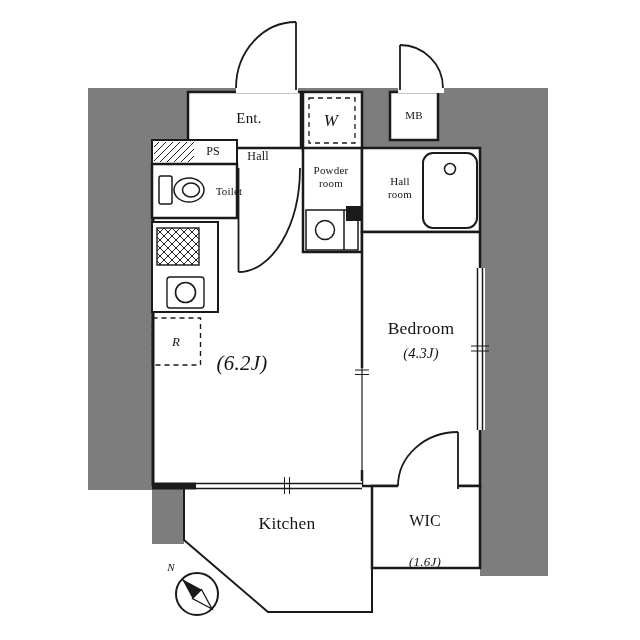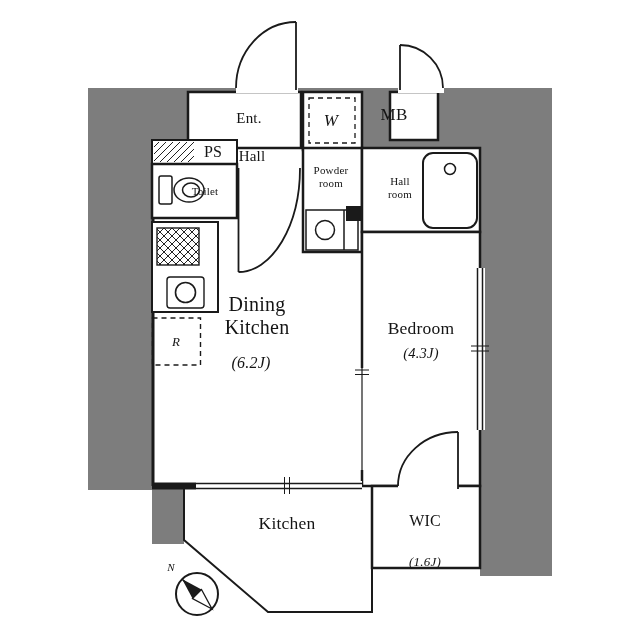--- a/index.html
+++ b/index.html
@@ -1,18 +1,18 @@
 <!DOCTYPE html>
 <html><head>
 <meta charset="utf-8">
 <style>
   html,body{margin:0;padding:0;background:#ffffff;}
   .canvas{
     position:relative;
-    width:640px;height:640px;
+    width:548px;height:640px;
     background:#ffffff;
     overflow:hidden;
     font-family:"Liberation Serif","DejaVu Serif",serif;
   }
   .plan-svg{position:absolute;left:0;top:0;}
   .lbl{
     position:absolute;
     transform:translate(-50%,-50%);
     color:#141414;
     text-align:center;
@@ -130,29 +130,28 @@
 
     <g fill="none" stroke="#1a1a1a">
       <circle cx="197" cy="594" r="21" stroke-width="2" fill="#fff"></circle>
       <line x1="182" y1="579" x2="212" y2="609" stroke-width="1.5"></line>
       <polygon points="182,579 192.5,598.5 201.5,589.5" fill="#1a1a1a" stroke="none"></polygon>
       <polygon points="212,609 192.5,598.5 201.5,589.5" fill="#fff" stroke="#1a1a1a" stroke-width="1.3"></polygon>
     </g>
   </svg>
 
   <div class="lbl" style="left:249px;top:119px;font-size:15px">Ent.</div>
-  <div class="lbl" style="left:213px;top:152px;font-size:16px">PS</div>
-  <div class="lbl" style="left:205px;top:191px;font-size:11px">Toilet</div>
-  <div class="lbl" style="left:252px;top:157px;font-size:15px">Hall</div>
+  <div class="lbl" style="left:213px;top:152px;font-size:12px">PS</div>
+  <div class="lbl" style="left:229px;top:191px;font-size:11px">Toilet</div>
+  <div class="lbl" style="left:258px;top:157px;font-size:12px">Hall</div>
   <div class="lbl it" style="left:331px;top:121px;font-size:17px">W</div>
-  <div class="lbl" style="left:394px;top:115px;font-size:17px">MB</div>
+  <div class="lbl" style="left:414px;top:115px;font-size:11px">MB</div>
   <div class="lbl wrap" style="left:331px;top:177px;font-size:11px;width:54px">Powder room</div>
   <div class="lbl wrap" style="left:400px;top:188px;font-size:11px;width:46px">Hall room</div>
-  <div class="lbl wrap" style="left:257px;top:316px;font-size:20px;width:100px">Dining Kitchen</div>
-  <div class="lbl it" style="left:251px;top:363px;font-size:16px">(6.2J)</div>
+  <div class="lbl it" style="left:242px;top:363px;font-size:21px">(6.2J)</div>
   <div class="lbl it" style="left:176px;top:342px;font-size:13px">R</div>
   <div class="lbl" style="left:421px;top:328px;font-size:17.5px">Bedroom</div>
   <div class="lbl it" style="left:421px;top:353px;font-size:14.5px">(4.3J)</div>
   <div class="lbl" style="left:287px;top:523px;font-size:17.5px">Kitchen</div>
   <div class="lbl" style="left:425px;top:521px;font-size:16px">WIC</div>
   <div class="lbl it" style="left:425px;top:562px;font-size:13px">(1.6J)</div>
   <div class="lbl it" style="left:171px;top:567px;font-size:11px">N</div>
 
 </div>
 

